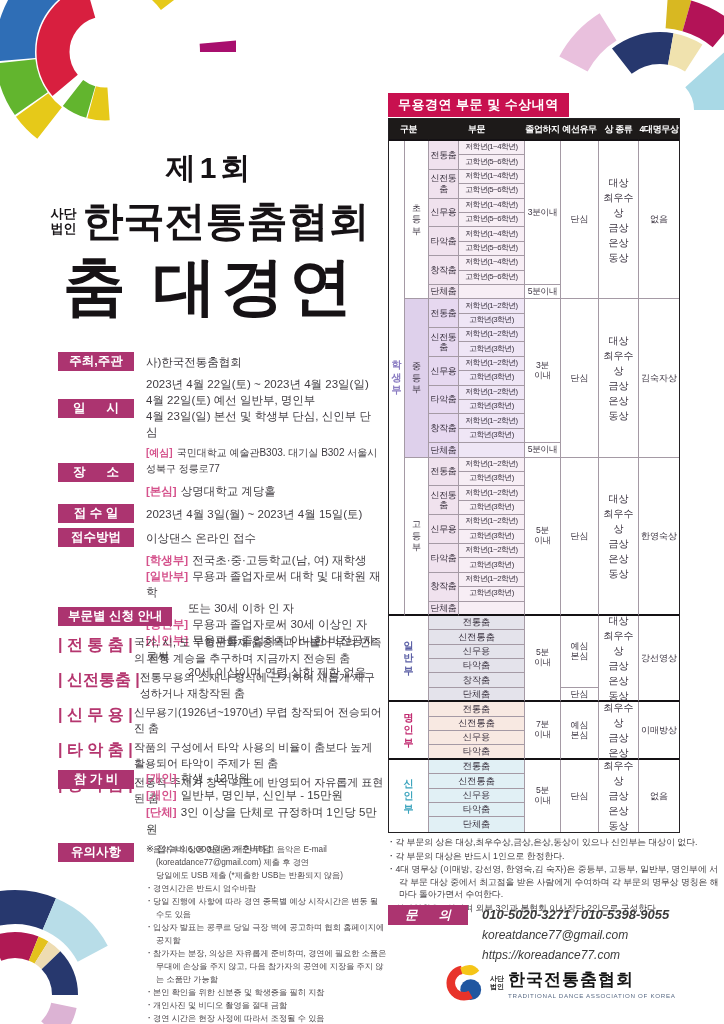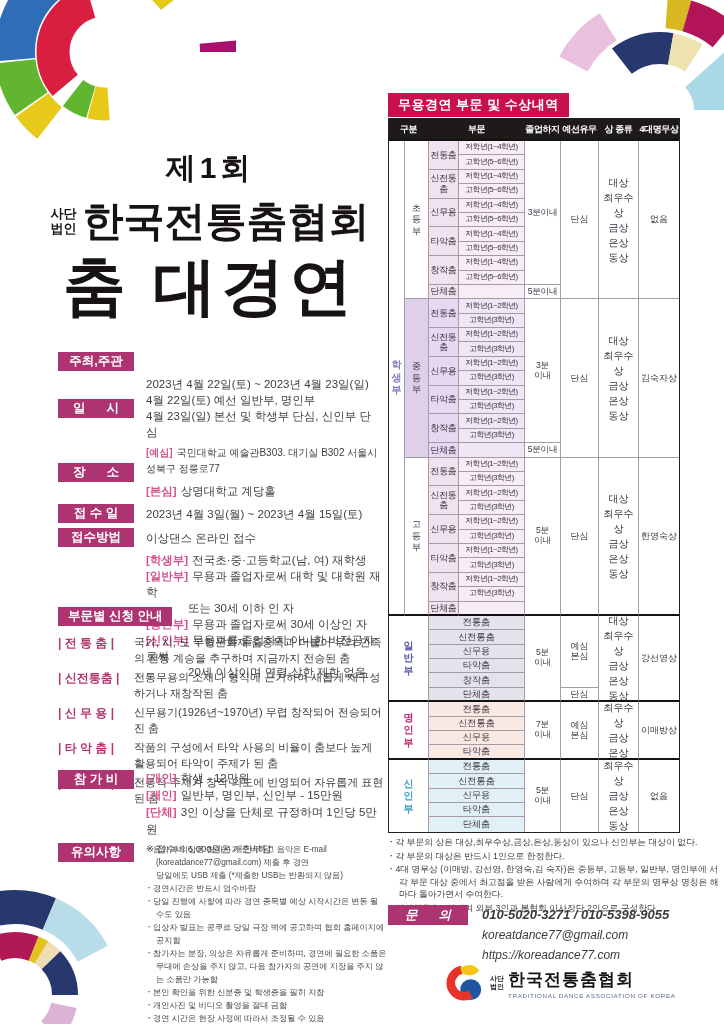--- a/index.html
+++ b/index.html
@@ -23,21 +23,21 @@
   .info-item{display:flex;margin-bottom:5px;align-items:center;}
   .info-body{margin-left:12px;font-size:11.5px;line-height:16px;color:#3f3b40;flex:1;}
   .info-line.gap{margin-top:6px;}
   .info-line.small{font-size:10px;}
   .info-line.indent{padding-left:42px;}
   .tag{color:#d5528c;font-weight:700;margin-right:4px;}
   
   .guide{position:absolute;left:58px;top:606px;width:328px;}
   .guide-items{margin-top:9px;}
   .guide-item{display:flex;margin-bottom:4px;}
-  .term{flex:0 0 76px;color:#b5366f;font-weight:700;font-size:12px;white-space:pre;}
+  .term{flex:0 0 76px;color:#b5366f;font-weight:700;font-size:16px;white-space:pre;}
   .term:before{content:"| ";color:#b5366f;}
   .term:after{content:" |";color:#b5366f;}
   .desc{flex:1;font-size:11px;line-height:15.5px;color:#3f3b40;}
   
   .fee{position:absolute;left:58px;top:770px;width:328px;display:flex;}
   .fee-body{margin-left:12px;font-size:11.5px;line-height:17px;}
   .fee-note{font-size:9.5px;color:#4a4a4a;margin-top:2px;}
   .notice{position:absolute;left:58px;top:843px;width:330px;display:flex;}
   .notice-body{margin-left:14px;width:240px;font-size:8.2px;line-height:13px;color:#4a4549;}
   .n-line{padding-left:8px;text-indent:-8px;}
@@ -126,20 +126,23 @@
       <span>법인</span>
     </div>
     <div class="org-name">한국전통춤협회</div>
   </div>
   <div class="main-title">춤 대경연</div>
 </div>
 
 <div class="linfo">
     <div class="info-item">
       <div class="badge">주최,주관</div>
+      <div class="info-body">
+        <div class="info-line"><span>사)한국전통춤협회</span></div>
+      </div>
     </div>
     <div class="info-item">
       <div class="badge">일      시</div>
       <div class="info-body">
         <div class="info-line"><span>2023년 4월 22일(토) ~ 2023년 4월 23일(일)</span></div>
         <div class="info-line"><span>4월 22일(토) 예선 일반부, 명인부</span></div>
         <div class="info-line"><span>4월 23일(일) 본선 및 학생부 단심, 신인부 단심</span></div>
       </div>
     </div>
     <div class="info-item">

